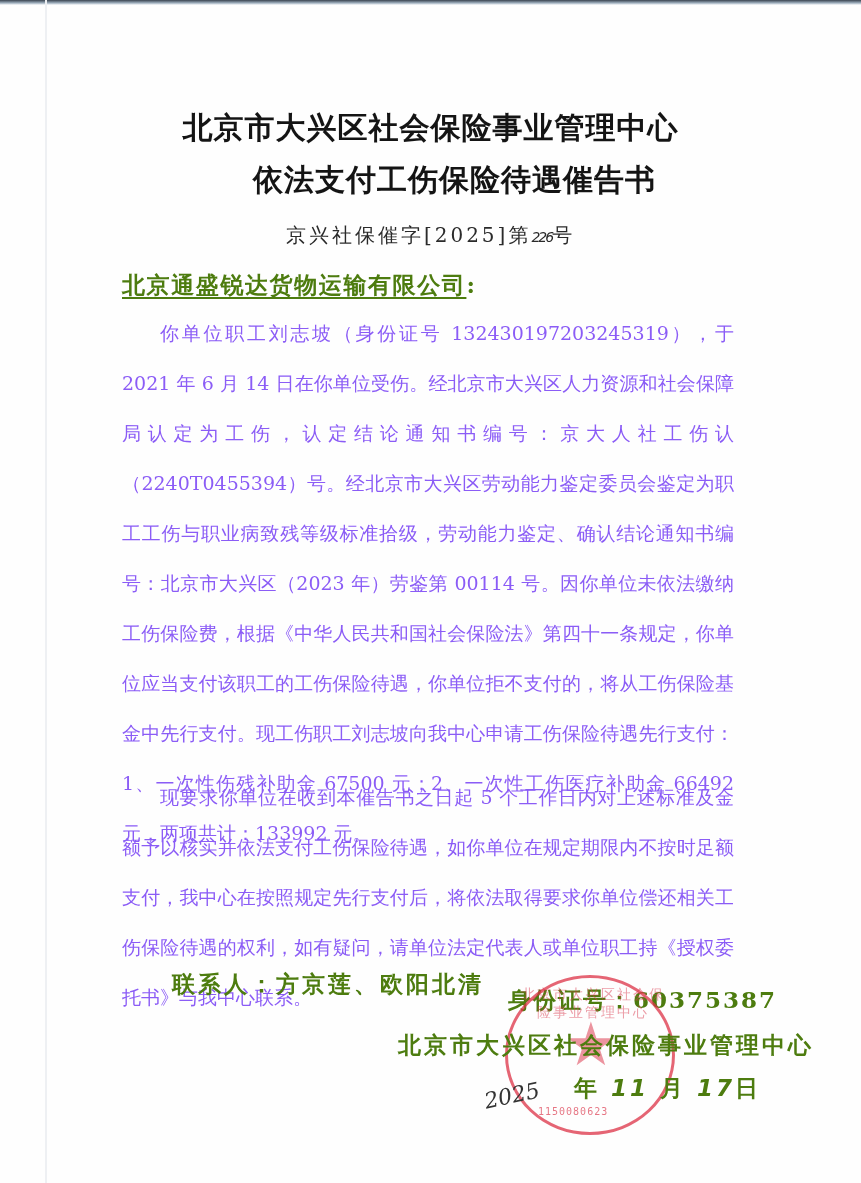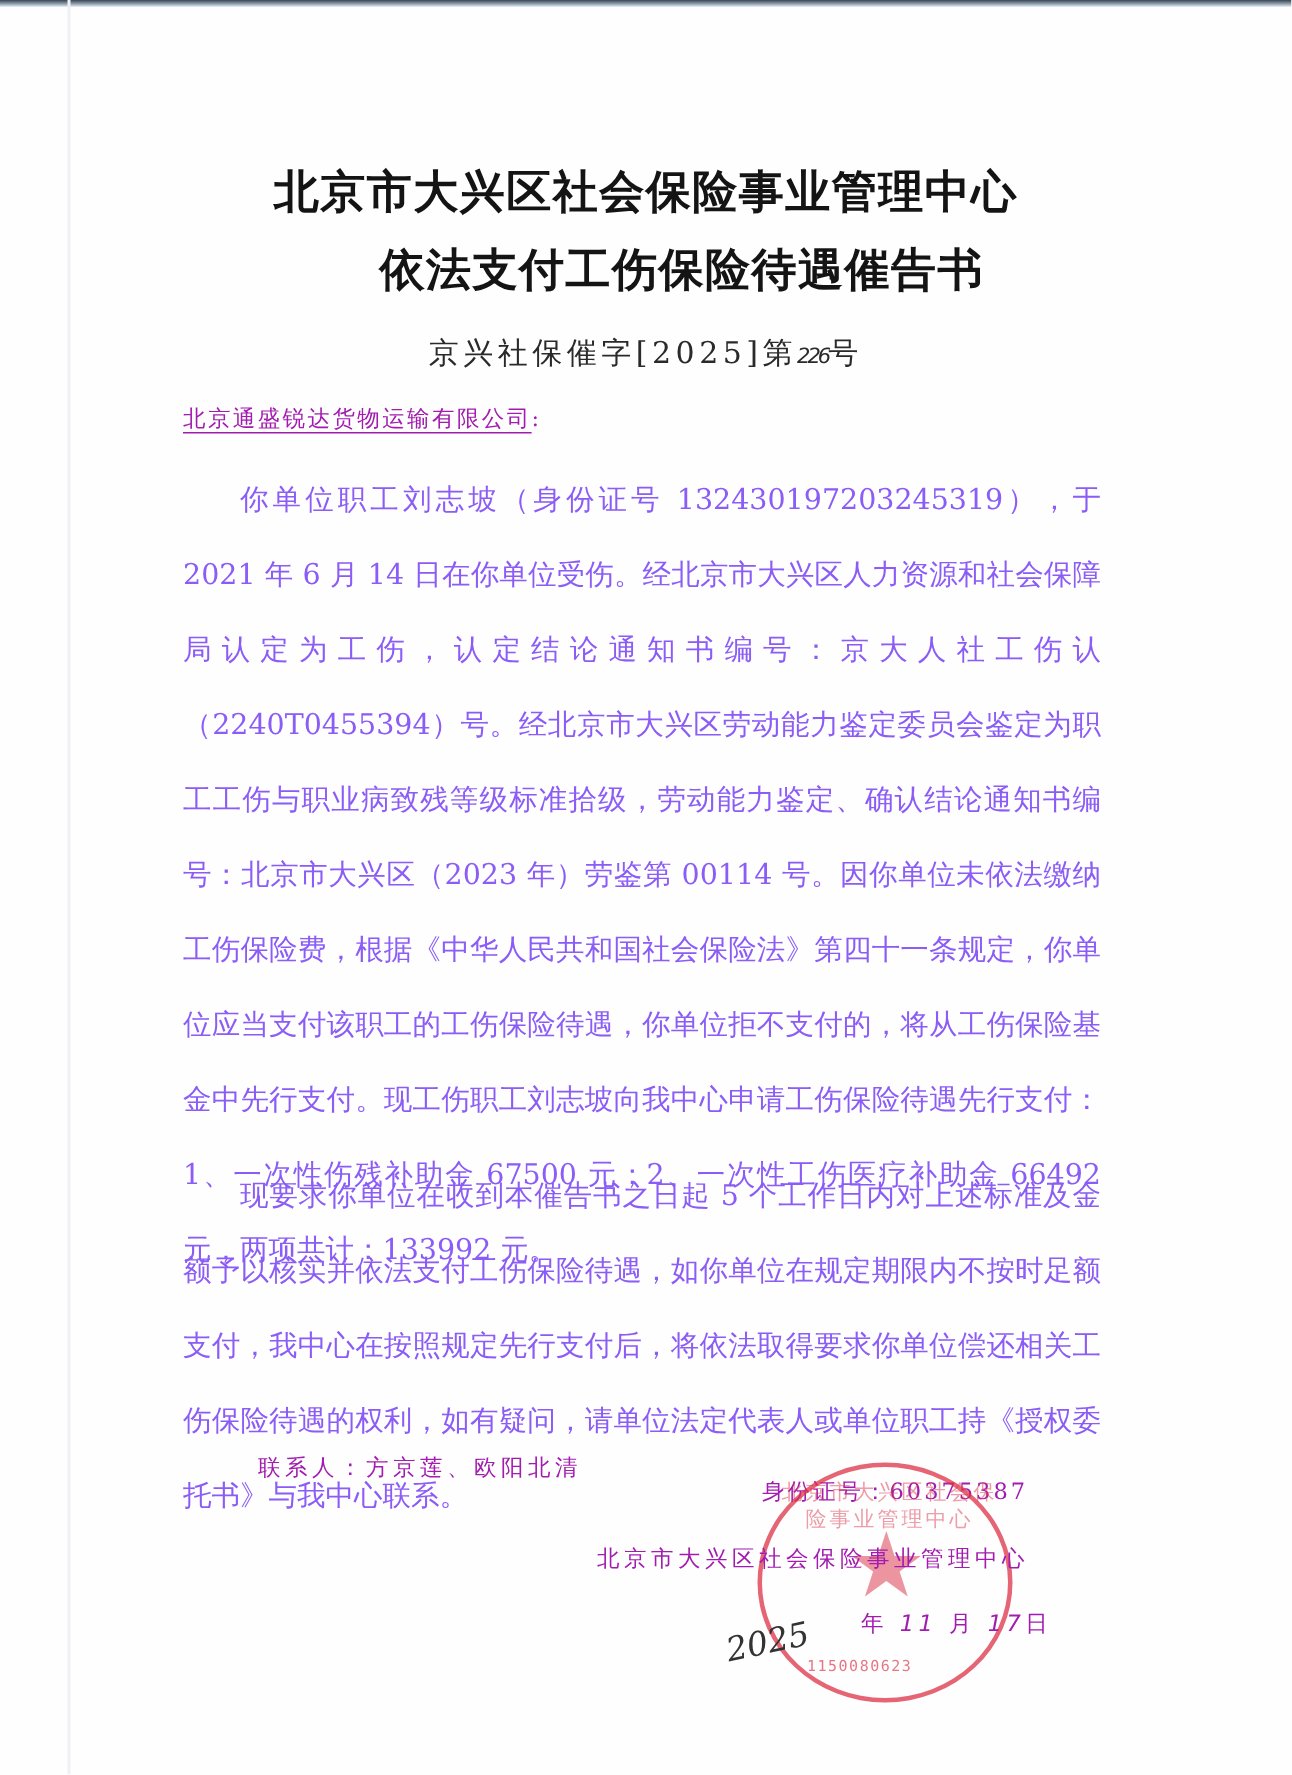--- a/index.html
+++ b/index.html
@@ -23,22 +23,22 @@
     font-weight: bold; font-size: 30px; letter-spacing: 1px; color: #141414;
   }
   .t1 { top: 108px; }
   .t2 { top: 160px; margin-left: 24px; }
   .docno {
     position: absolute; top: 222px; left: 0; width: 861px; text-align: center;
     font-size: 20px; letter-spacing: 3px; color: #2a2a2a;
   }
   .docno .hand { font-family: "DejaVu Sans", sans-serif; font-style: italic; font-size: 14px; letter-spacing: -2px; }
   .line {
-    position: absolute; left: 122px; font-size: 15px; color: #a21caf;
-    white-space: nowrap; letter-spacing: 1.6px;
+    position: absolute; left: 122px; font-size: 23px; color: #4d7c0f;
+    white-space: nowrap; letter-spacing: 1.6px; font-weight: bold;
   }
   .addressee { top: 270px; }
   .addressee span.u { text-decoration: underline; text-underline-offset: 4px; }
   .para { position: absolute; left: 122px; width: 612px; font-size: 19px; line-height: 50px; color: #8b5cf6; text-align: justify; text-align-last: left; }
   .para p { margin: 0; text-indent: 38px; }
   .p1 { top: 308px; }
   .p2 { top: 772px; }
   .contact { top: 969px; left: 172px; letter-spacing: 3px; }
   .phone { top: 985px; left: 508px; letter-spacing: 2px; }
   .sign { top: 1030px; left: 398px; letter-spacing: 3px; }

